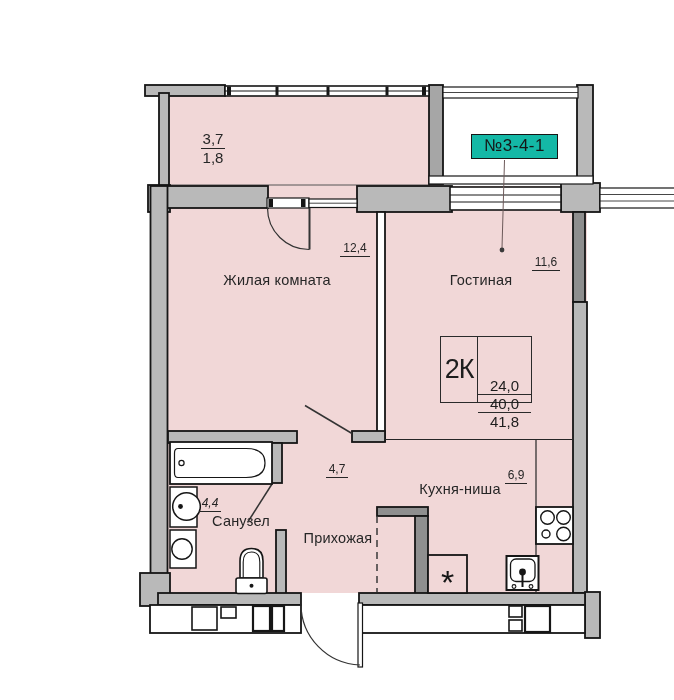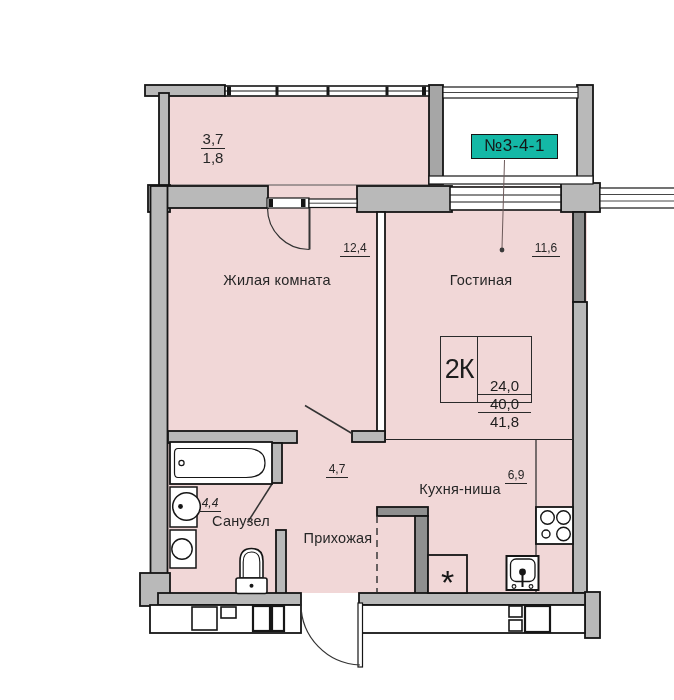--- a/index.html
+++ b/index.html
@@ -195,21 +195,21 @@
 
   <div class="frac-stack" style="left:196px;top:130px;">
     <span class="top">3,7</span>
     <span class="bot">1,8</span>
   </div>
 
   <div class="lbl room-name" style="left:207px;top:272px;width:140px;">Жилая комната</div>
   <div class="lbl area" style="left:336px;top:241px;width:38px;"><span>12,4</span></div>
 
   <div class="lbl room-name" style="left:436px;top:272px;width:90px;">Гостиная</div>
-  <div class="lbl area" style="left:527px;top:241px;width:38px;text-align:center;"><span>11,6</span></div>
+  <div class="lbl area" style="left:527px;top:255px;width:38px;text-align:center;"><span>11,6</span></div>
 
   <div class="lbl room-name" style="left:203px;top:513px;width:76px;">Санузел</div>
   <div class="lbl area" style="left:195px;top:496px;width:30px;font-style:italic;"><span>4,4</span></div>
 
   <div class="lbl room-name" style="left:299px;top:530px;width:78px;">Прихожая</div>
   <div class="lbl area" style="left:322px;top:462px;width:30px;"><span>4,7</span></div>
 
   <div class="lbl room-name" style="left:416px;top:481px;width:88px;">Кухня-ниша</div>
   <div class="lbl area" style="left:501px;top:468px;width:30px;"><span>6,9</span></div>
 

